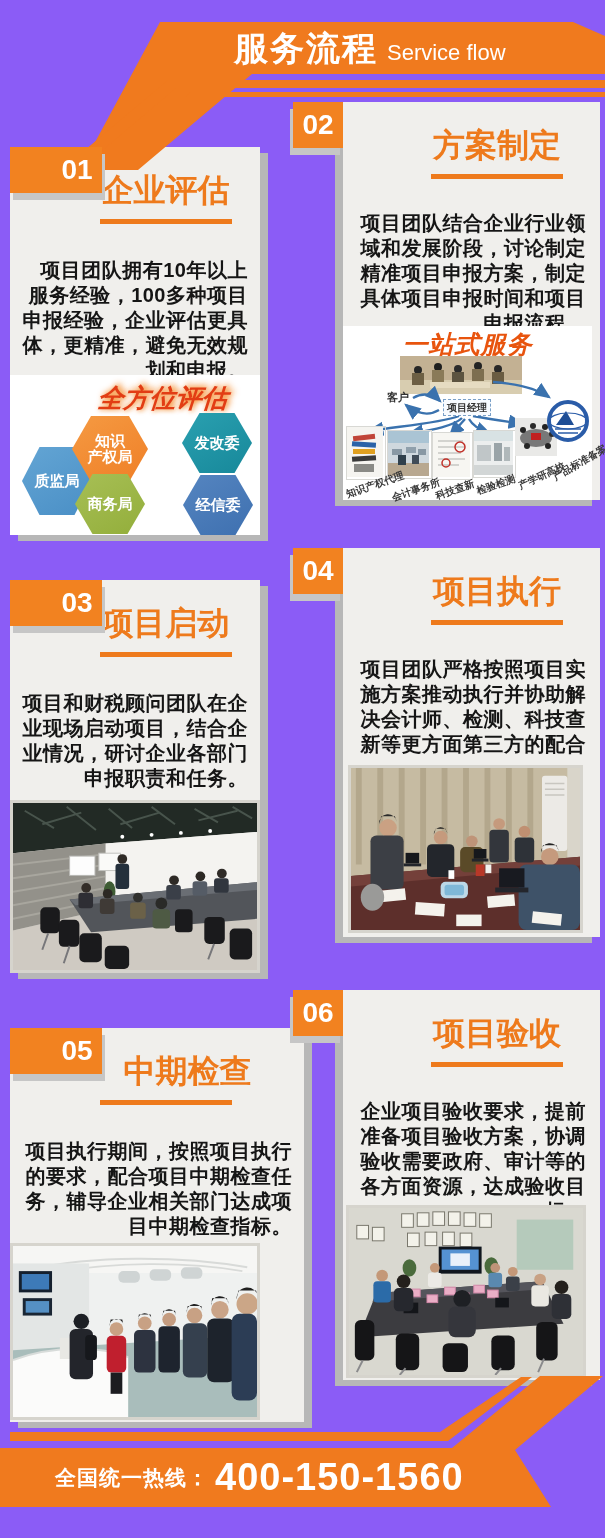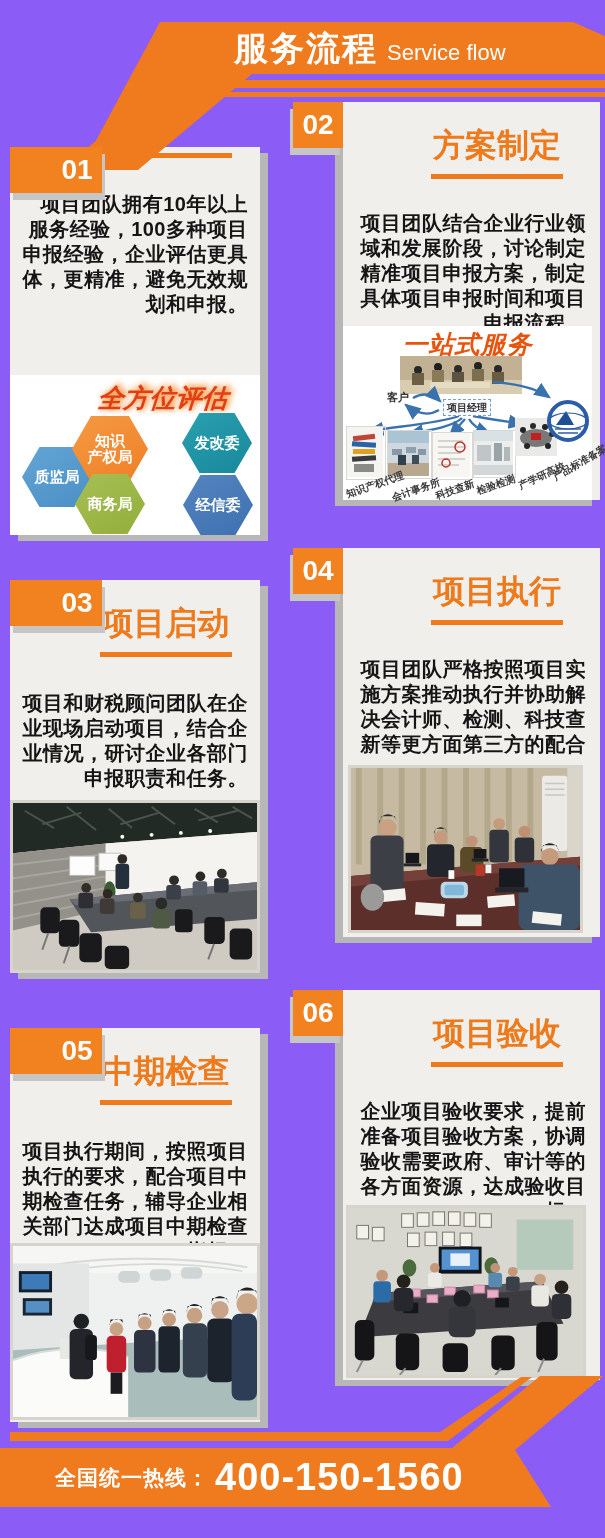--- a/index.html
+++ b/index.html
@@ -38,21 +38,21 @@
   
   .hexwrap{position:absolute;left:0;top:228px;width:250px;height:160px;background:#fff;}
   .assess-title{position:absolute;left:70px;top:6px;width:165px;text-align:center;
     font-size:26px;font-weight:bold;font-style:italic;color:#e23d14;
     text-shadow:3px -2px 6px rgba(243,130,25,.95),1px 1px 4px rgba(243,130,25,.55);transform:skewX(-4deg);}
   .hex{position:absolute;display:flex;align-items:center;justify-content:center;text-align:center;
        color:#fff;font-weight:bold;font-size:15px;line-height:16px;
        clip-path:polygon(25% 0%,75% 0%,100% 50%,75% 100%,25% 100%,0% 50%);}
   .hex-1{left:12px;top:17px;width:70px;height:60px;background:linear-gradient(150deg,#b5b5b5,#9c9c9c);}
   .hex-3{left:172px;top:38px;width:70px;height:60px;background:linear-gradient(150deg,#2aa0b0,#17889a);}
-  .hex-4{left:12px;top:72px;width:70px;height:60px;background:linear-gradient(150deg,#63a5d4,#4a8fc6);}
+  .hex-4{left:12px;top:72px;width:70px;height:68px;background:linear-gradient(150deg,#63a5d4,#4a8fc6);}
   .hex-7{left:173px;top:100px;width:70px;height:60px;background:linear-gradient(150deg,#5585c0,#3e70b0);}
   .hex-2{left:62px;top:41px;width:76px;height:66px;background:linear-gradient(150deg,#f59a42,#ef7f27);z-index:2;}
   .hex-6{left:65px;top:99px;width:70px;height:60px;background:linear-gradient(150deg,#a7bf55,#93ae3b);z-index:2;}
   .hex-5{left:116px;top:69px;width:74px;height:64px;background:linear-gradient(150deg,#b9b9b9,#a3a3a3);z-index:3;}
 
   
   .onestop{position:absolute;left:0;top:224px;width:249px;height:174px;background:#fff;}
   .os-title{position:absolute;left:0;top:2px;width:100%;text-align:center;font-size:25px;font-weight:bold;
             color:#e8540e;font-style:italic;letter-spacing:1px;}
   .os-node{position:absolute;font-size:11px;font-weight:bold;color:#333;}
@@ -72,20 +72,21 @@
     <path d="M168,80 L605,80 L605,88 L176,88 L84,166 L66,166 Z" fill="#F07A1E"></path>
     <path d="M191,92 L605,92 L605,97 L185,97 Z" fill="#F07A1E"></path>
   </svg>
   <div class="header-title">
     <span class="big">服务流程</span>
     <span class="small">Service flow</span>
   </div>
 
   <section class="card left" style="left:10px;top:147px;width:250px;height:388px;">
     <div class="badge">01</div>
+    <h2 class="s-title">企业评估</h2>
     <div class="t-underline"></div>
     <p class="desc">项目团队拥有10年以上服务经验，100多种项目申报经验，企业评估更具体，更精准，避免无效规划和申报。</p>
 
     <div class="hexwrap">
       <div class="assess-title">全方位评估</div>
       <div class="hex hex-3">
           <span>发改委</span>
         </div>
       <div class="hex hex-4">
           <span>质监局</span>
@@ -337,21 +338,21 @@
           <rect x="108" y="152" width="26" height="12"></rect>
         </g>
         <rect x="128" y="100" width="9" height="12" fill="#b83828"></rect>
         <ellipse cx="22" cy="134" rx="12" ry="14" fill="#9a9a98"></ellipse>
         <rect x="100" y="106" width="6" height="9" fill="#fff"></rect>
           <rect x="138" y="100" width="6" height="9" fill="#f2f2ee"></rect>
       </svg>
     </div>
   </section>
 
-  <section class="card left" style="left:10px;top:1028px;width:250px;height:394px;">
+  <section class="card left" style="left:10px;top:1028px;width:294px;height:394px;">
     <div class="badge">05</div>
     <h2 class="s-title">中期检查</h2>
     <div class="t-underline"></div>
     <p class="desc">项目执行期间，按照项目执行的要求，配合项目中期检查任务，辅导企业相关部门达成项目中期检查指标。</p>
     <div class="photo" style="left:0;top:215px;width:250px;height:177px;">
       <svg width="244" height="171" viewBox="0 0 250 177" preserveAspectRatio="none">
         <rect width="250" height="177" fill="#eff1f0"></rect>
         <rect x="0" y="0" width="250" height="28" fill="#f6f6f4"></rect>
         <g stroke="#d8dad8" stroke-width="2" fill="none">
             <path d="M20,24 C80,10 170,10 240,22 M40,28 C100,16 180,16 235,26"></path>

